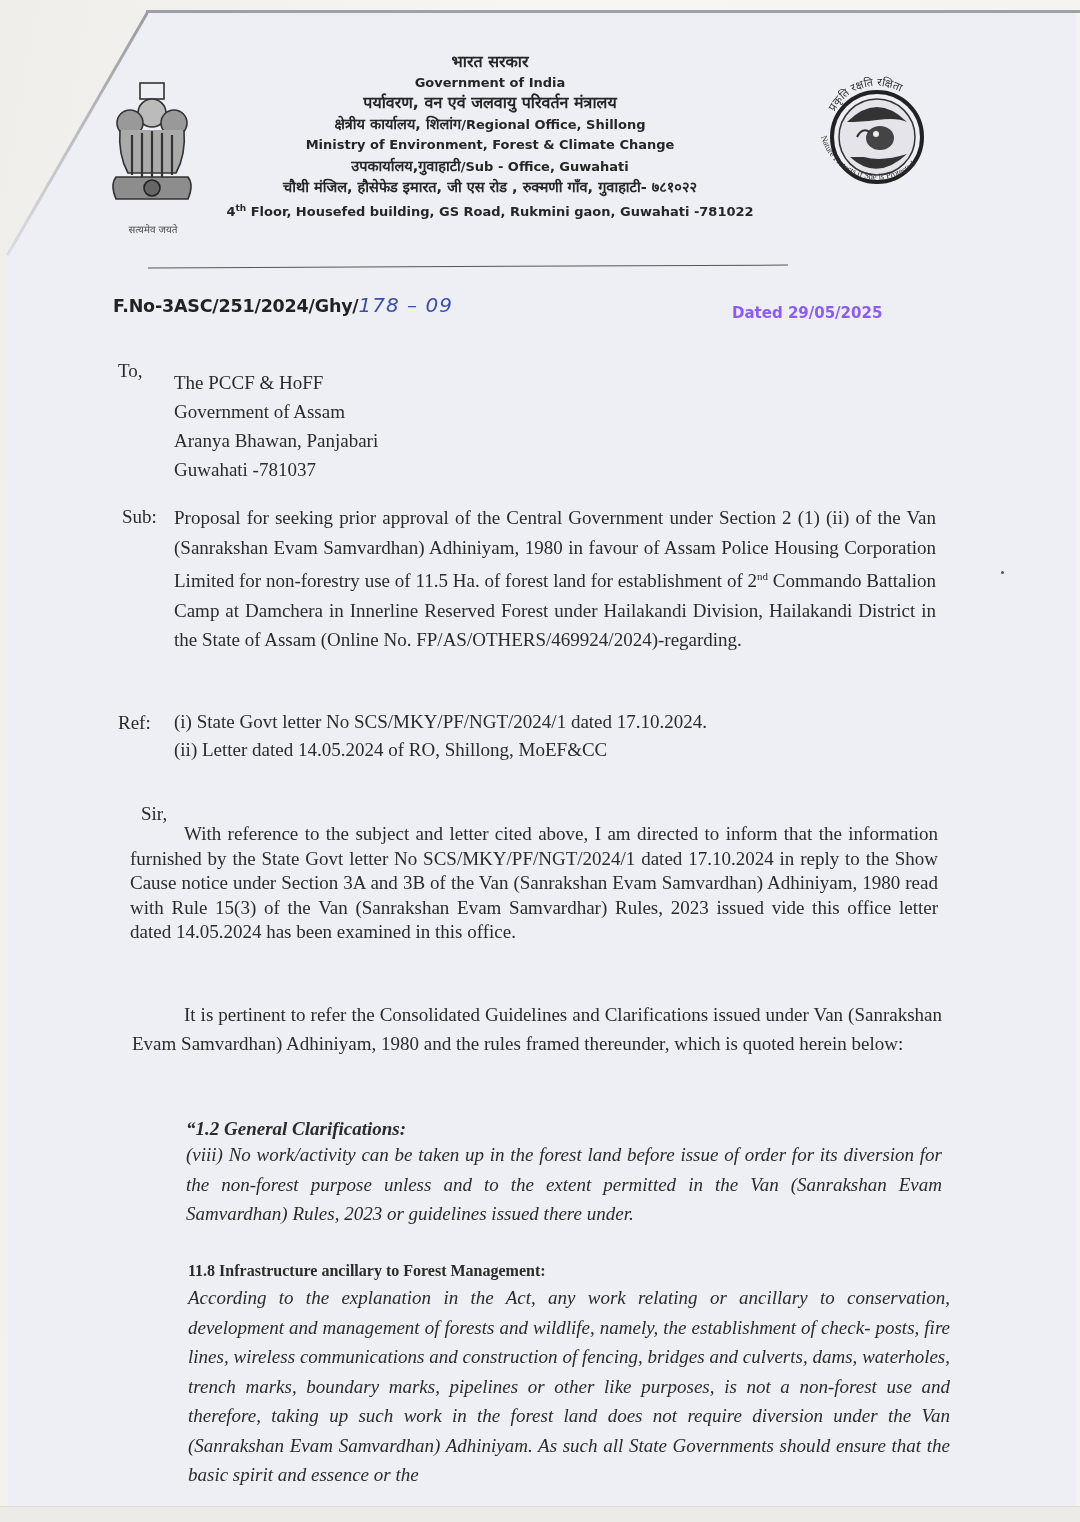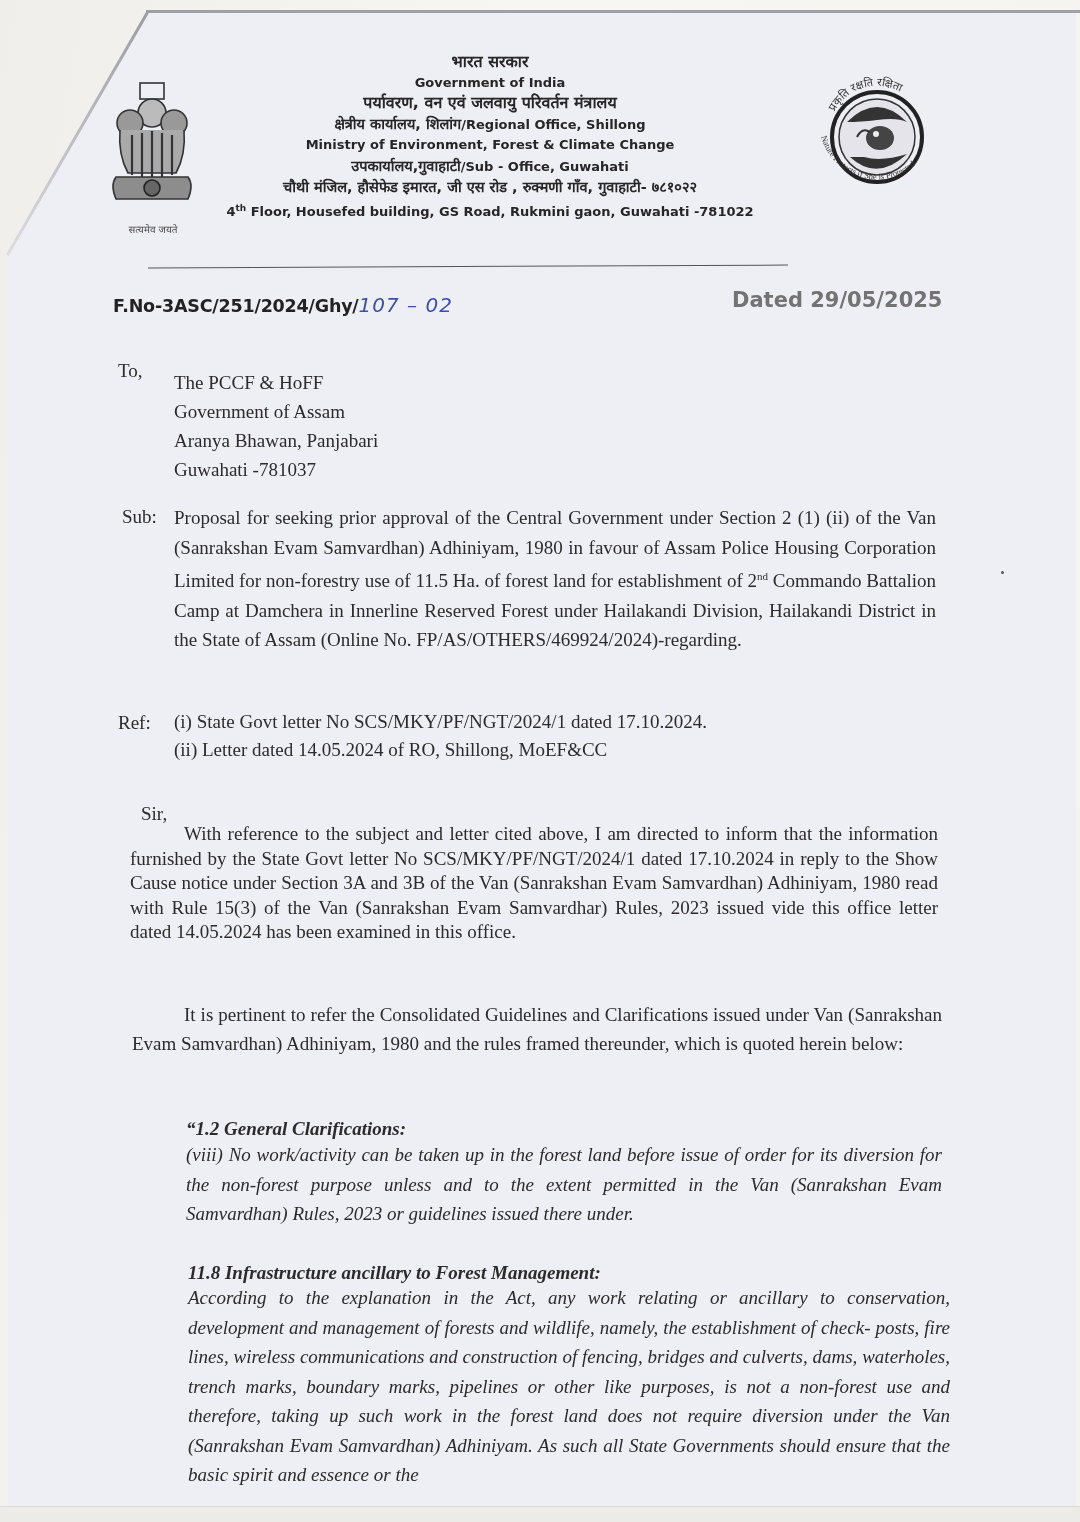--- a/index.html
+++ b/index.html
@@ -130,25 +130,25 @@
       color: #3b4fa8;
       font-family: "DejaVu Sans", sans-serif;
       font-style: italic;
       font-weight: normal;
       font-size: 20px;
       letter-spacing: 1px;
     }
     .dated {
       position: absolute;
       left: 732px;
-      top: 288px;
+      top: 304px;
       font-family: "DejaVu Sans", sans-serif;
       font-weight: bold;
-      font-size: 21px;
-      color: #737373;
+      font-size: 15px;
+      color: #8b5cf6;
     }
 
     .serif-text {
       font-family: "Liberation Serif", serif;
       font-size: 19px;
       color: #2b2b2b;
     }
     .to-label {
       position: absolute;
       left: 118px;
@@ -229,23 +229,22 @@
       top: 1140px;
       width: 756px;
       font-style: italic;
       line-height: 29.5px;
       text-align: justify;
     }
     .quote-heading2 {
       position: absolute;
       left: 188px;
       top: 1262px;
-      font-style: italic;
       font-weight: bold;
-      font-size: 19px;
+      font-size: 16px;
     }
     .quote-body2 {
       position: absolute;
       left: 188px;
       top: 1283px;
       width: 762px;
       font-style: italic;
       line-height: 29.5px;
       text-align: justify;
     }
@@ -302,21 +301,21 @@
   <path d="M45 60 Q75 30 105 60 Q95 55 75 58 Q58 60 45 60 Z" fill="#333"></path>
   <path d="M48 95 Q75 120 105 92 Q80 100 62 95 Z" fill="#333"></path>
   <ellipse cx="78" cy="76" rx="14" ry="12" fill="#444"></ellipse>
   <circle cx="74" cy="72" r="3" fill="#eee"></circle>
   <path d="M55 75 Q60 65 68 70" stroke="#333" stroke-width="2" fill="none"></path>
   <text font-size="11" fill="#333" font-family="DejaVu Sans, sans-serif"><textPath href="#arcTop" startOffset="10%">प्रकृति रक्षति रक्षिता</textPath></text>
   <text font-size="8.5" fill="#333" font-family="Liberation Serif, serif"><textPath href="#arcBot" startOffset="3%">Nature Protects if She is Protected</textPath></text>
 </svg>
 
 <div class="fileno">
-  <span>F.No-3ASC/251/2024/Ghy/</span><span class="handwritten">107 – 02</span>
+  <span>F.No-3ASC/251/2024/Ghy/</span><span class="handwritten">178 – 09</span>
 </div>
 <div class="dated">Dated 29/05/2025</div>
 
 <div class="to-label serif-text">To,</div>
 <div class="addr serif-text">
   <div>The PCCF &amp; HoFF</div>
   <div>Government of Assam</div>
   <div>Aranya Bhawan, Panjabari</div>
   <div>Guwahati -781037</div>
 </div>

